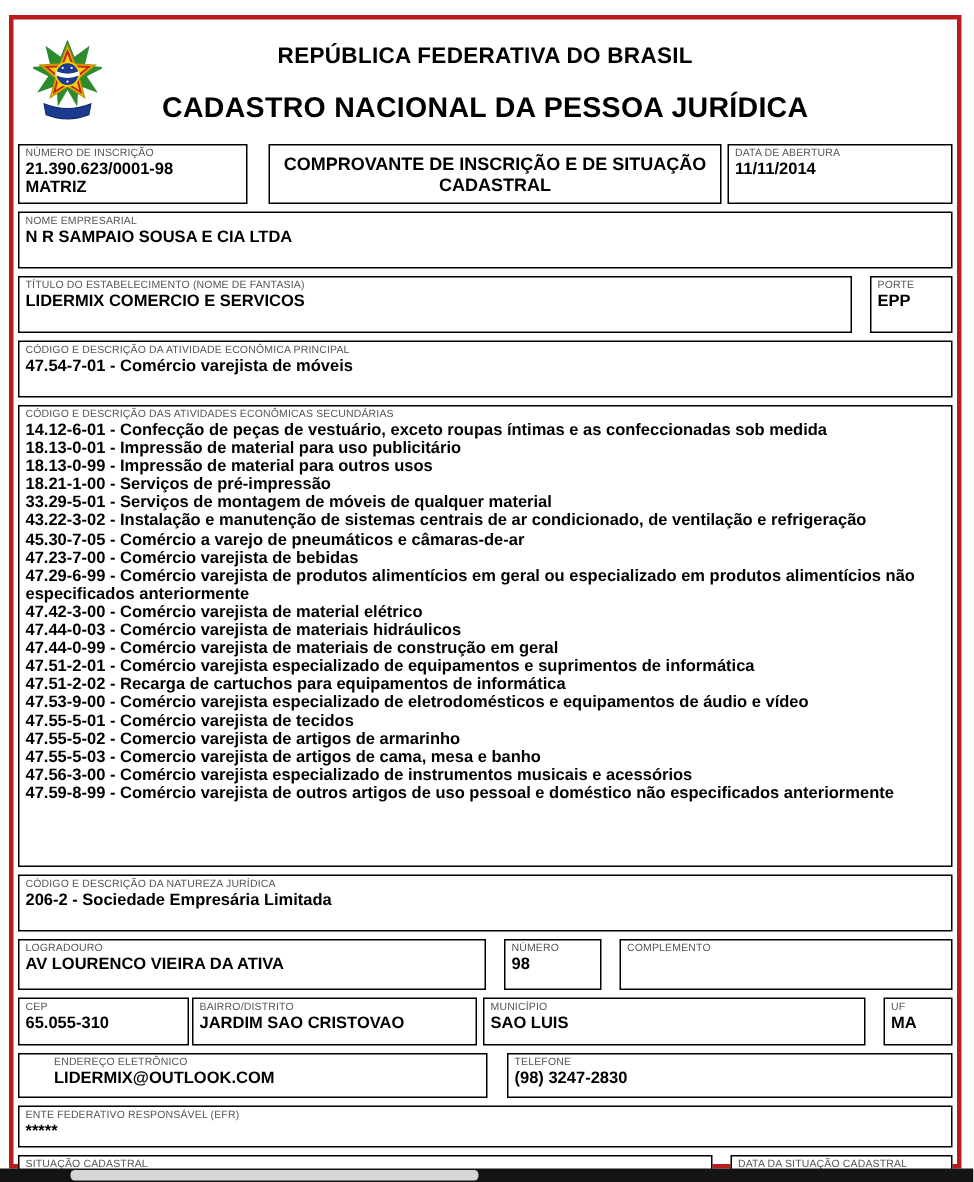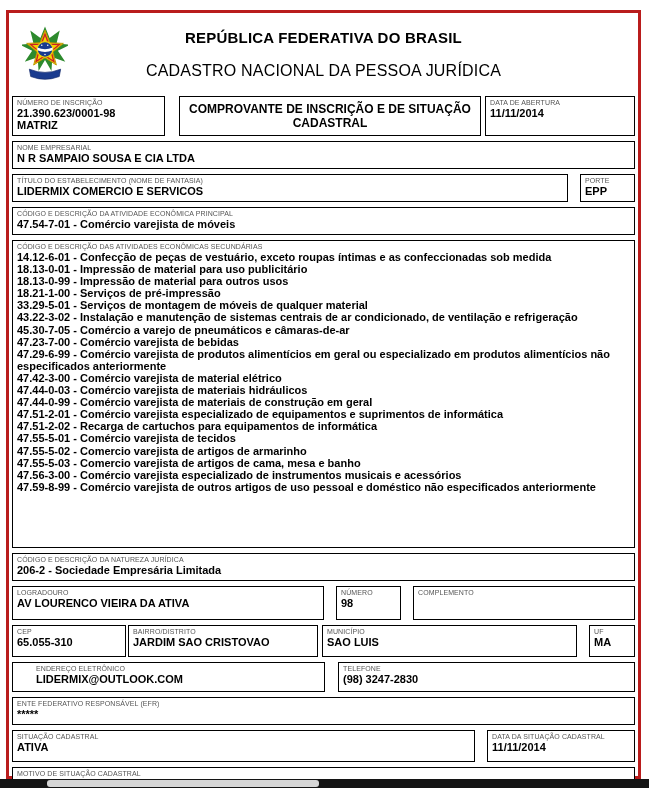--- a/index.html
+++ b/index.html
@@ -10,34 +10,34 @@
   .page {
     position:absolute; left:6px; top:10px; width:635px; height:769px;
     border:3px solid #b91c1c; box-sizing:border-box; background:#fff;
     padding:2px 3px; display:flex; flex-direction:column;
   }
   
   .hdr { position:relative; height:76px; flex:0 0 auto; }
   .hdr-logo { position:absolute; left:10px; top:8px; width:46px; height:62px; }
   .hdr-titles { position:absolute; left:0; top:14px; width:100%; text-align:center; }
   .hdr-t1 { font-size:15px; font-weight:bold; letter-spacing:0.2px; }
-  .hdr-t2 { font-size:16px; font-weight:normal; margin-top:16px; letter-spacing:0.2px; }
+  .hdr-t2 { font-size:19px; font-weight:bold; margin-top:16px; letter-spacing:0.2px; }
   
   .box { border:1px solid #000; box-sizing:border-box; padding:1px 4px 2px 4px; overflow:hidden; background:#fff; }
   .lbl { font-size:7px; line-height:9px; color:#555; letter-spacing:0.1px; }
   .val { font-size:11px; line-height:12px; font-weight:bold; color:#000; }
   .row { display:flex; flex:0 0 auto; }
   .sec { margin-top:5px; flex:0 0 auto; }
   
   .r1 { height:40px; }
   .b-num { width:153px; margin-right:14px; }
   .b-doc { flex:1; display:flex; align-items:center; justify-content:center; text-align:center;
            font-size:12px; line-height:14px; font-weight:bold; }
   .b-abe { width:150px; margin-left:4px; }
-  .h26 { height:28px; }
+  .h26 { height:38px; }
   .h28 { height:28px; }
   .h30 { height:30px; }
   .h32 { height:32px; }
   .h34 { height:34px; }
   .full { width:100%; }
   .b-tit { flex:1; }
   .b-porte { width:55px; margin-left:12px; }
   .b-sec { height:308px; }
   .act-line { font-size:11px; line-height:12.1px; font-weight:bold; color:#000; }
   .b-logr { flex:1; }
@@ -122,20 +122,21 @@
         <div class="act-line">33.29-5-01 - Serviços de montagem de móveis de qualquer material</div>
         <div class="act-line">43.22-3-02 - Instalação e manutenção de sistemas centrais de ar condicionado, de ventilação e refrigeração</div>
         <div class="act-line">45.30-7-05 - Comércio a varejo de pneumáticos e câmaras-de-ar</div>
         <div class="act-line">47.23-7-00 - Comércio varejista de bebidas</div>
         <div class="act-line">47.29-6-99 - Comércio varejista de produtos alimentícios em geral ou especializado em produtos alimentícios não especificados anteriormente</div>
         <div class="act-line">47.42-3-00 - Comércio varejista de material elétrico</div>
         <div class="act-line">47.44-0-03 - Comércio varejista de materiais hidráulicos</div>
         <div class="act-line">47.44-0-99 - Comércio varejista de materiais de construção em geral</div>
         <div class="act-line">47.51-2-01 - Comércio varejista especializado de equipamentos e suprimentos de informática</div>
         <div class="act-line">47.51-2-02 - Recarga de cartuchos para equipamentos de informática</div>
+        <div class="act-line">47.53-9-00 - Comércio varejista especializado de eletrodomésticos e equipamentos de áudio e vídeo</div>
         <div class="act-line">47.55-5-01 - Comércio varejista de tecidos</div>
         <div class="act-line">47.55-5-02 - Comercio varejista de artigos de armarinho</div>
         <div class="act-line">47.55-5-03 - Comercio varejista de artigos de cama, mesa e banho</div>
         <div class="act-line">47.56-3-00 - Comércio varejista especializado de instrumentos musicais e acessórios</div>
         <div class="act-line">47.59-8-99 - Comércio varejista de outros artigos de uso pessoal e doméstico não especificados anteriormente</div>
       </div>
   </div>
 
   <div class="box full h26 sec">
     <div class="lbl">CÓDIGO E DESCRIÇÃO DA NATUREZA JURÍDICA</div>

